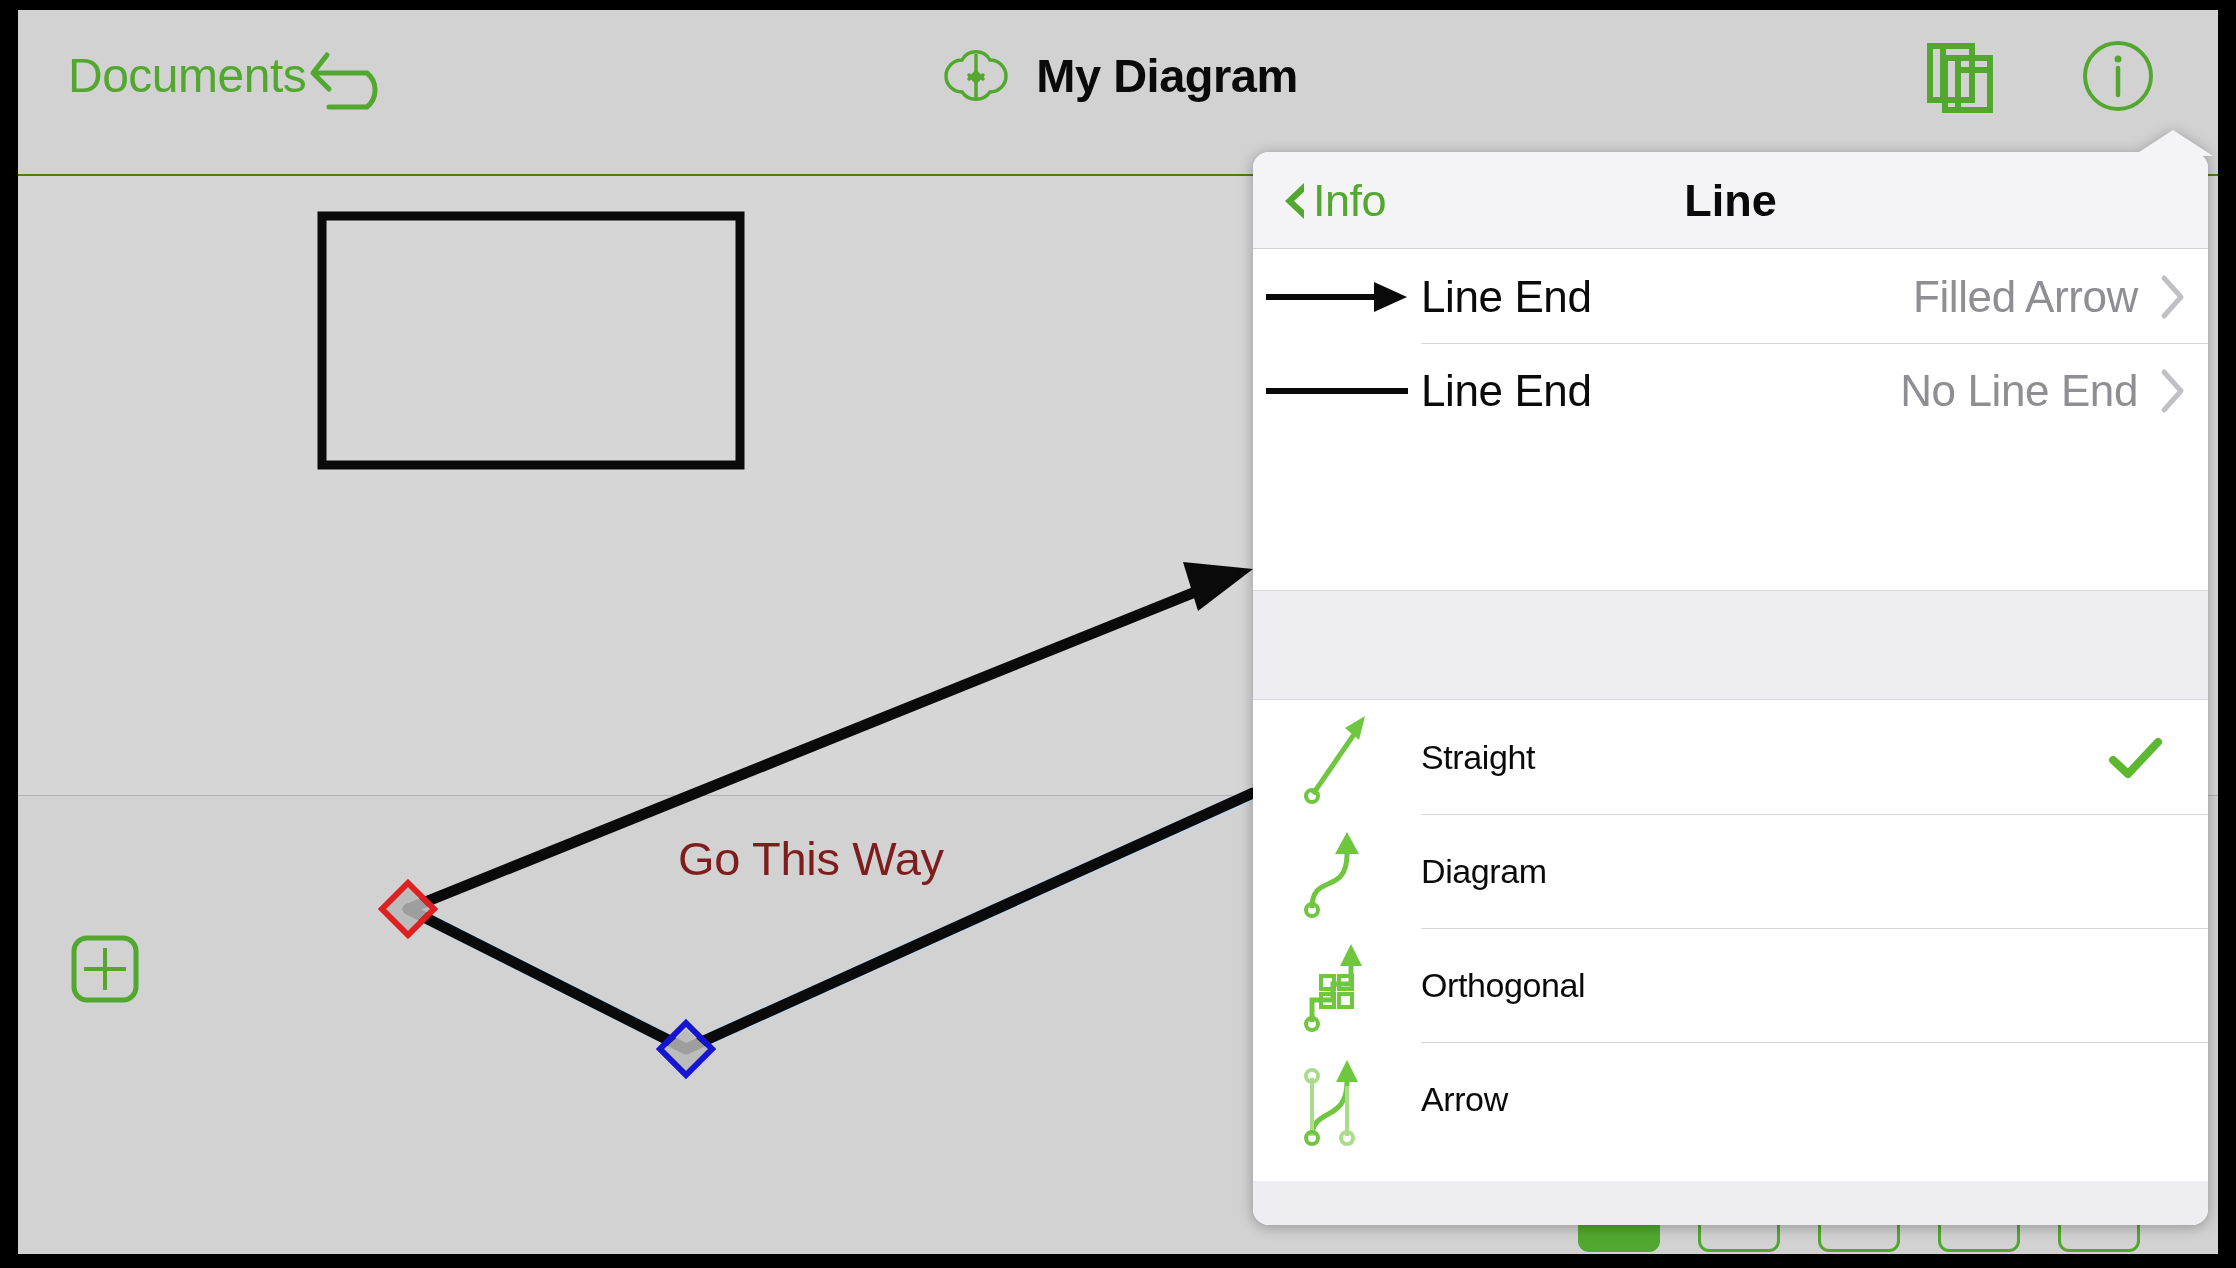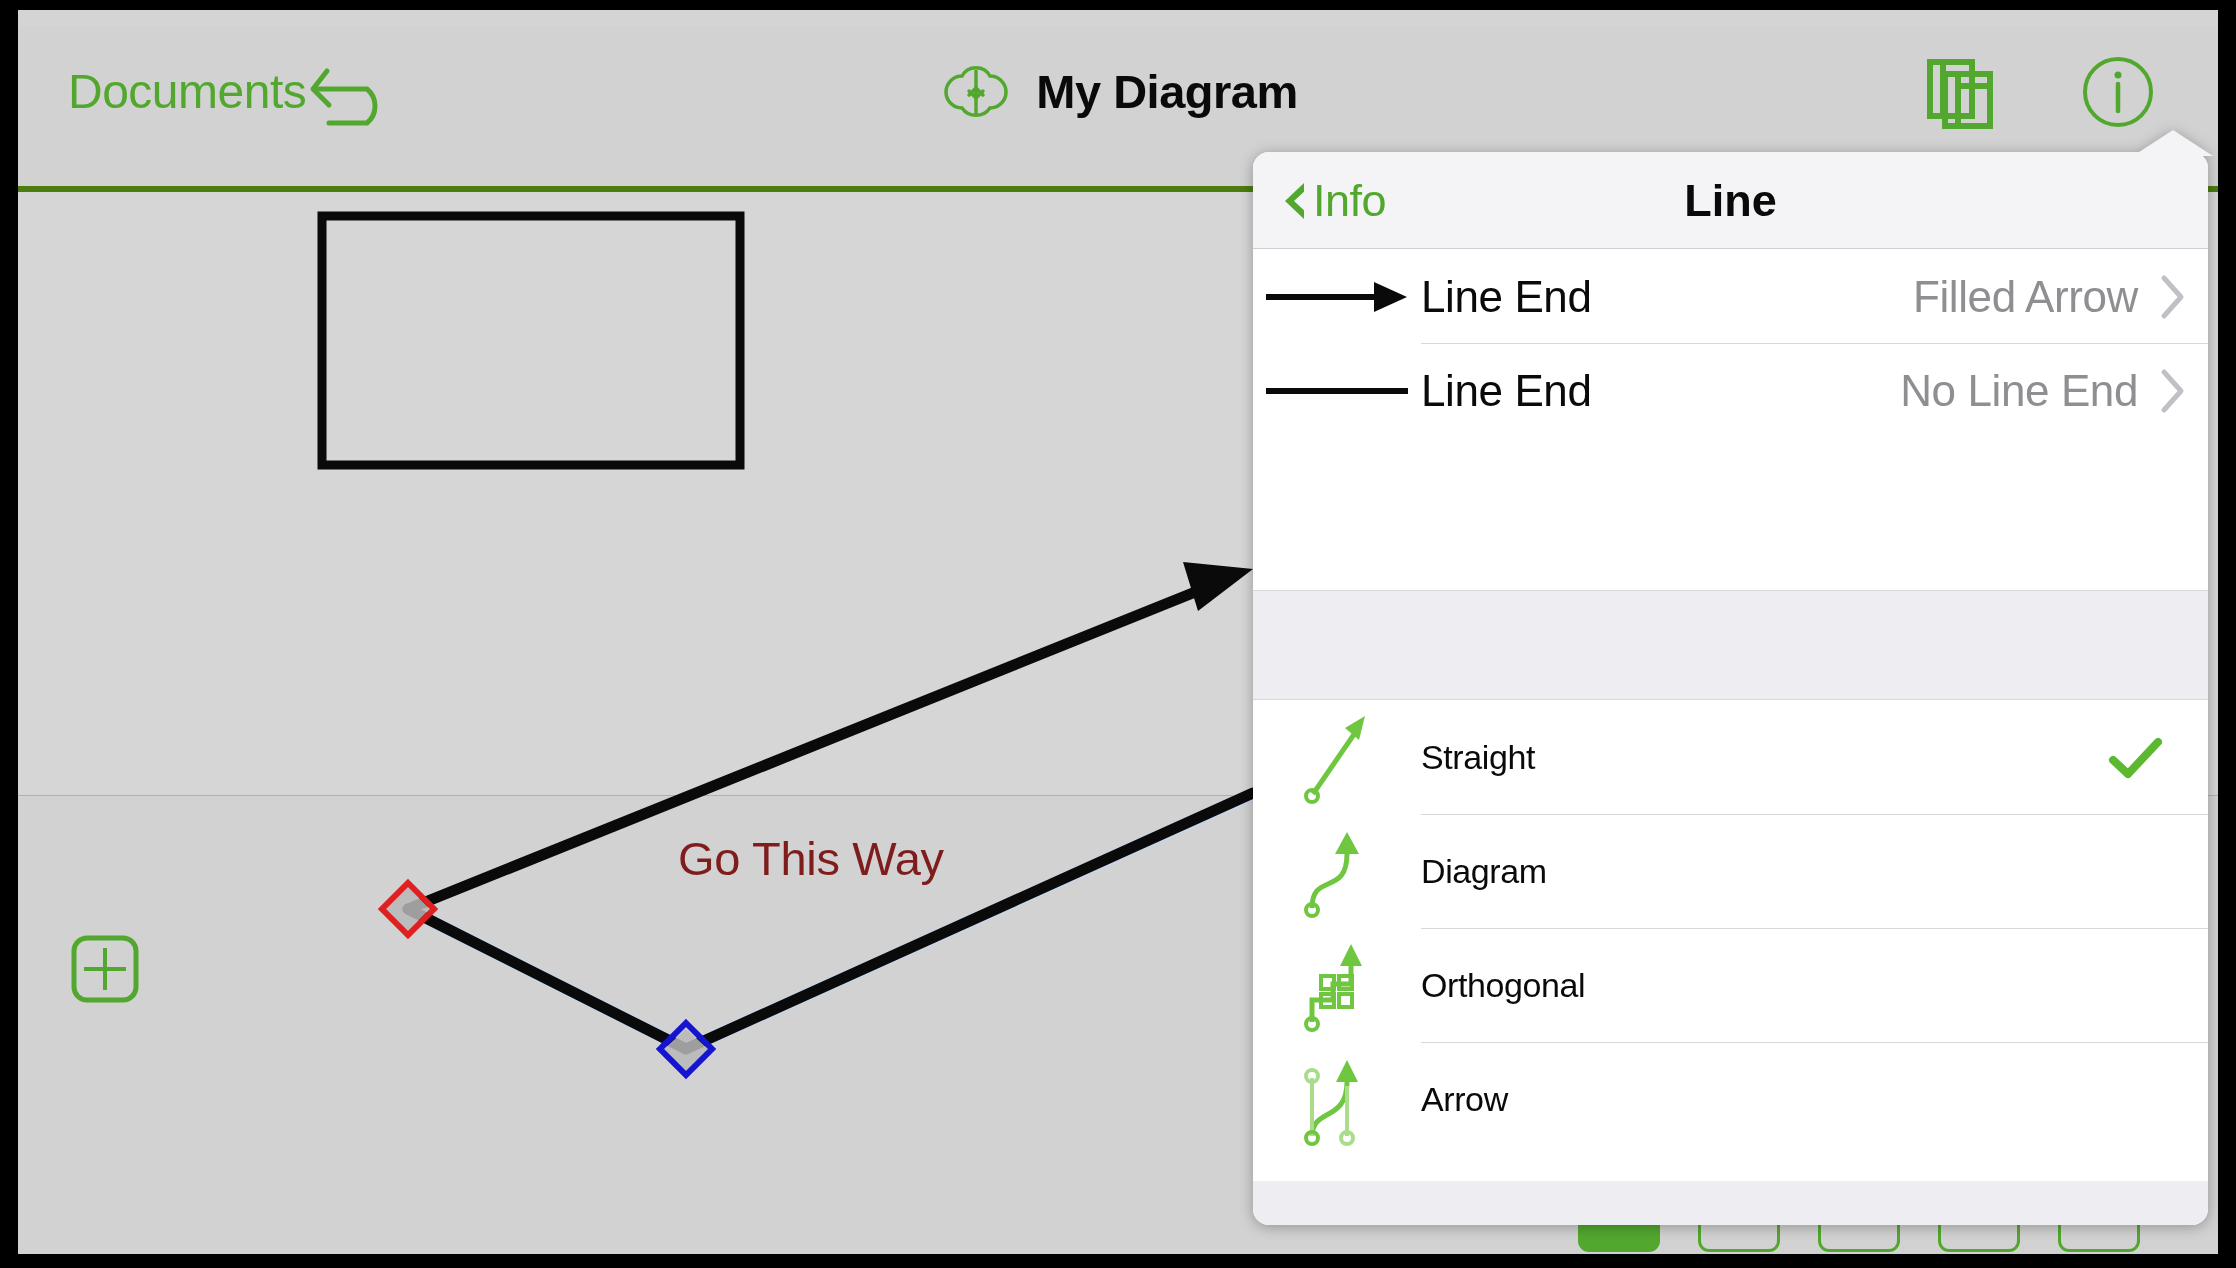--- a/index.html
+++ b/index.html
@@ -21,24 +21,24 @@
     position: absolute;
     left: 18px; top: 10px;
     width: 2200px; height: 1244px;
     background: #d4d4d4;
     overflow: hidden;
   }
 
   
   #toolbar {
     position: absolute;
-    left: 0; top: 16px;
+    left: 0; top: 0;
     width: 2200px; height: 166px;
     background: #d2d2d2;
-    border-bottom: 6px solid #4d7c0f;
+    border-bottom: 2px solid #4d7c0f;
   }
   .tb-item { position: absolute; top: 0; height: 131px; display: flex; align-items: center; }
 
   #btn-documents { left: 50px; }
   #btn-documents .lbl {
     font-size: 48px;
     color: #52a82e;
     letter-spacing: -0.5px;
     line-height: 1;
   }

